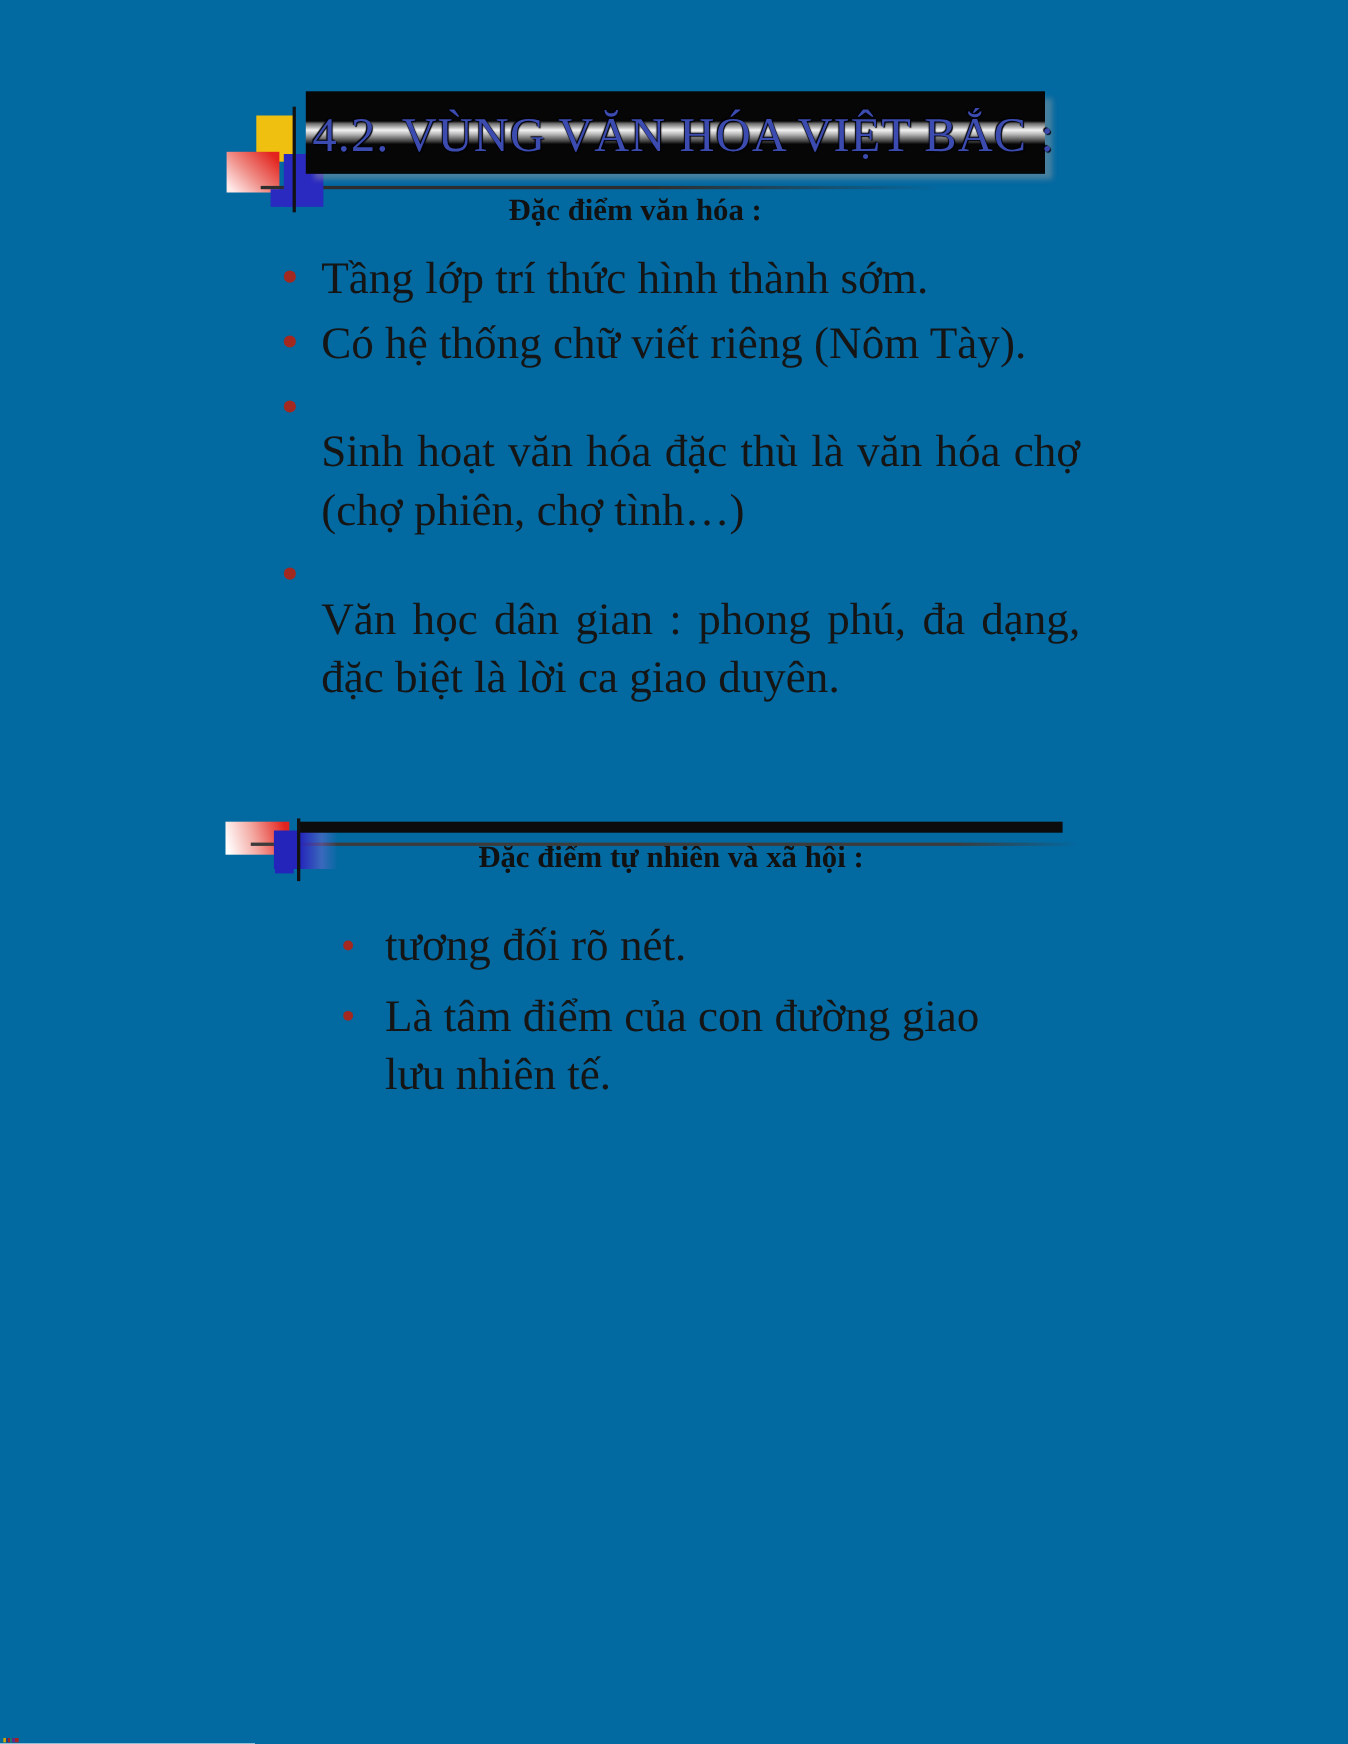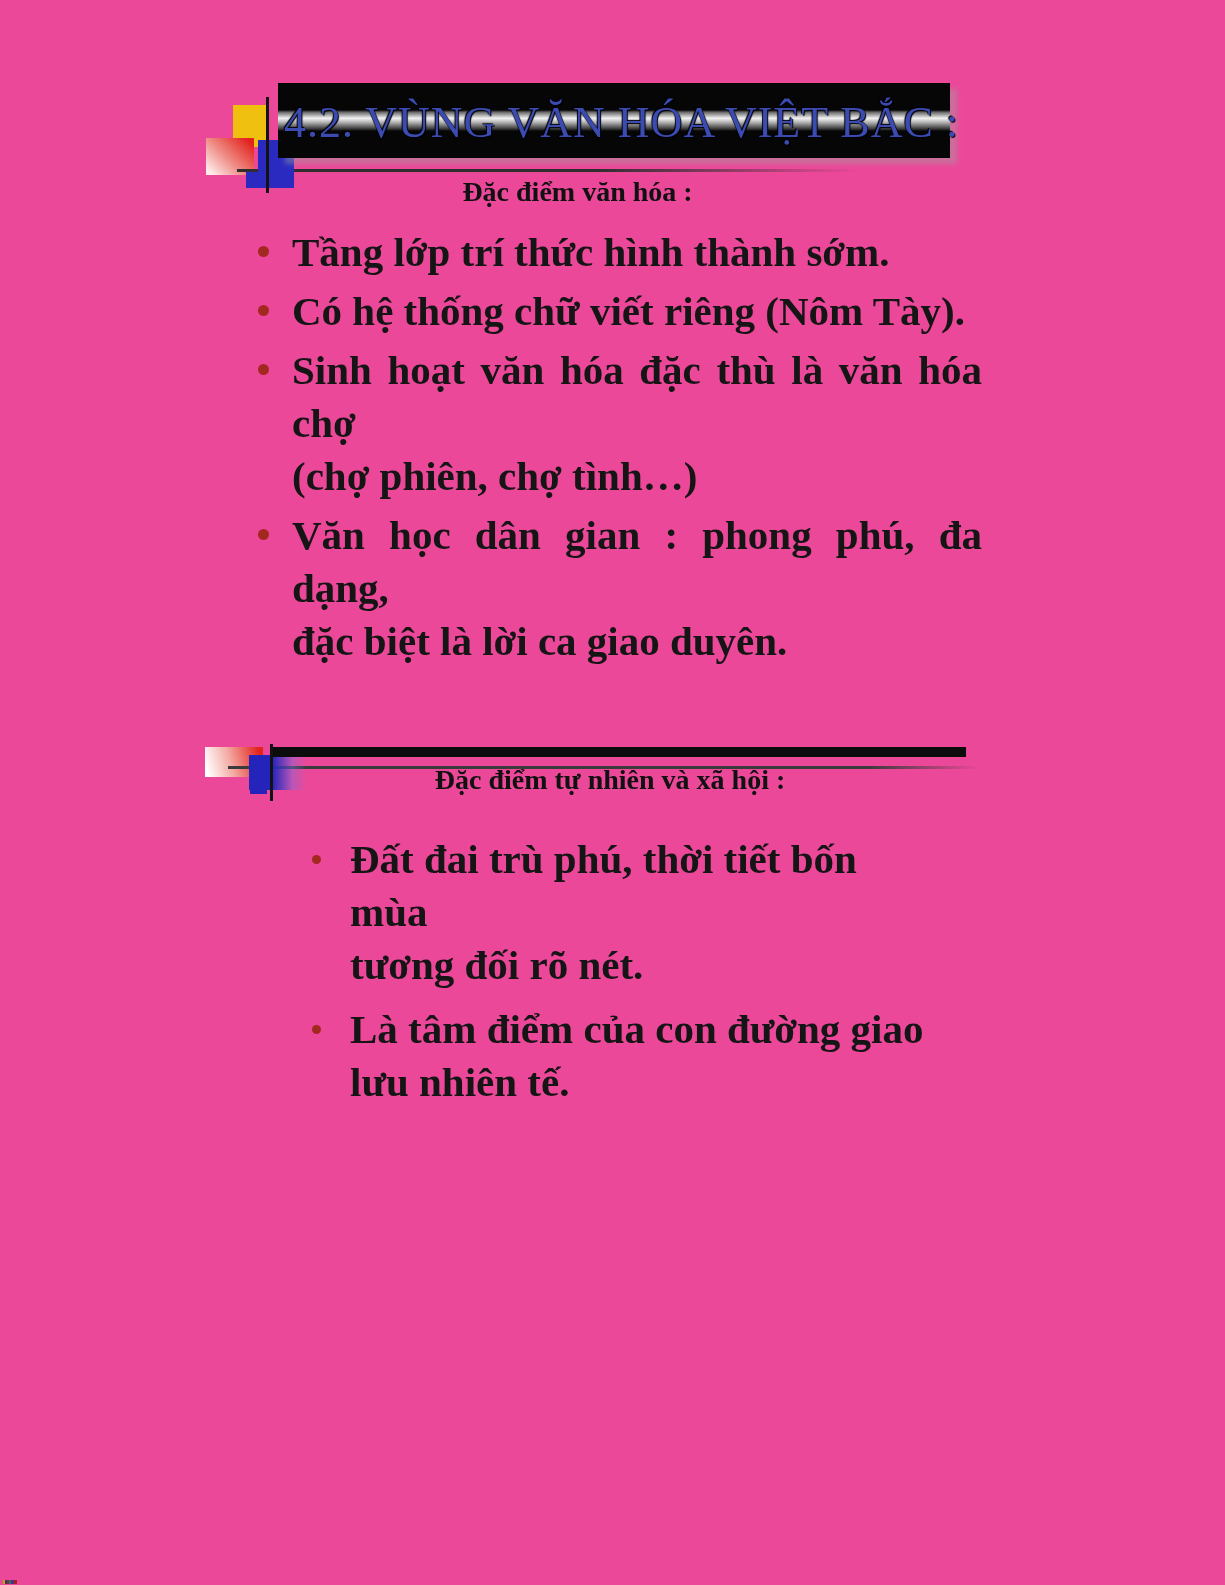--- a/index.html
+++ b/index.html
@@ -1,20 +1,20 @@
 <!DOCTYPE html>
 <html><head>
 <meta charset="utf-8">
 <style>
   html, body { margin: 0; padding: 0; background: #ffffff; }
   .page {
     position: relative;
     width: 1225px;
     height: 1585px;
-    background: #ec4899;
+    background: #0369a1;
     font-family: "Liberation Serif", "DejaVu Serif", serif;
     color: #141414;
     overflow: hidden;
   }
   
   .s1-yellow {
     position: absolute; left: 233px; top: 105px; width: 35px; height: 42px;
     background: #f0c010; z-index: 1;
   }
   .s1-red {
@@ -94,25 +94,25 @@
   .s2-bullets { left: 312px; top: 833px; width: 615px; }
   .bullet-item { display: flex; margin-bottom: 6px; }
   .s2-bullets .bullet-item { margin-bottom: 11px; }
   .bullet-dot-col { flex: 0 0 34px; }
   .s2-bullets .bullet-dot-col { flex: 0 0 38px; }
   .bullet-dot {
     width: 11px; height: 11px; border-radius: 50%;
     background: #a32820; margin-top: 20px;
   }
   .s2-bullets .bullet-dot { width: 9px; height: 9px; margin-top: 22px; }
-  .bullet-text { font-size: 41px; line-height: 53px; color: #151515; font-weight: bold; }
+  .bullet-text { font-size: 41px; line-height: 53px; color: #151515; }
   .s1-bullets .bullet-text { width: 690px; }
   .s2-bullets .bullet-text { width: 577px; }
   .bullet-line { display: block; }
-  .stretch { text-align: justify; text-align-last: justify; }
+  .stretch { text-align: justify; text-align-last: justify; margin-top: 40px; }
   
   .artifact {
     position: absolute; left: 3px; top: 1580px; width: 14px; height: 4px;
     background: linear-gradient(90deg,
       #c8a500 0 2px, #223a8c 2px 4px, #a32222 4px 6px,
       #1a7a6a 6px 8px, #5a2a8c 8px 11px, #a32222 11px 14px);
   }
 </style>
 </head>
 <body>
@@ -188,21 +188,20 @@
 
     <div class="heading s2-heading">Đặc điểm tự nhiên và xã hội :</div>
 
     <div class="bullets s2-bullets">
 
       <div class="bullet-item">
         <div class="bullet-dot-col">
           <div class="bullet-dot"></div>
         </div>
         <div class="bullet-text">
-          <span class="bullet-line">Đất đai trù phú, thời tiết bốn mùa</span>
           <span class="bullet-line">tương đối rõ nét.</span>
         </div>
       </div>
 
       <div class="bullet-item">
         <div class="bullet-dot-col">
           <div class="bullet-dot"></div>
         </div>
         <div class="bullet-text">
           <span class="bullet-line">Là tâm điểm của con đường giao</span>

